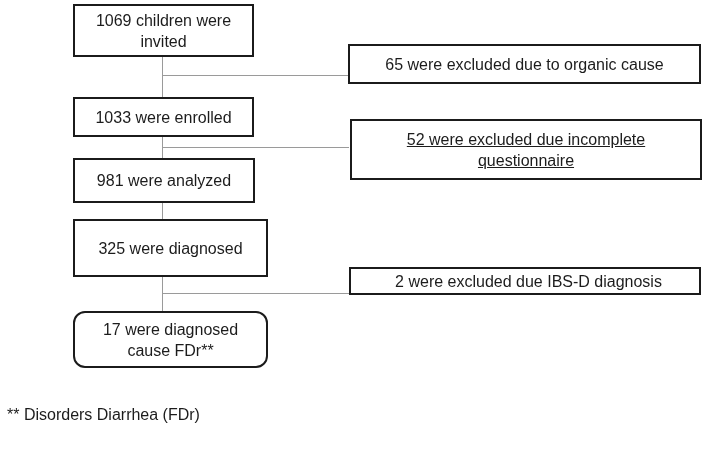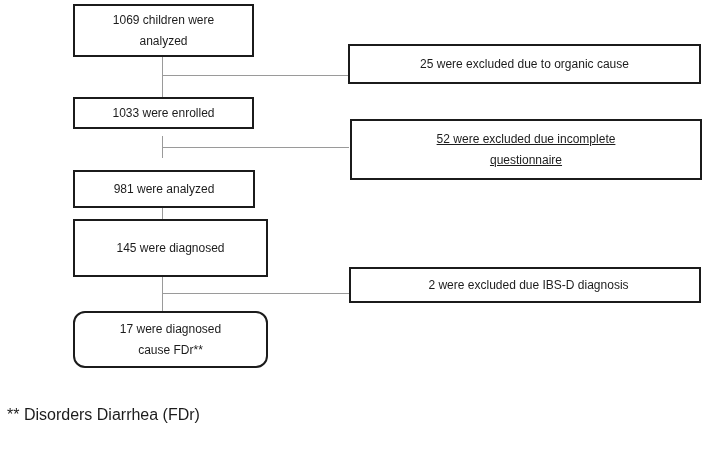--- a/index.html
+++ b/index.html
@@ -19,43 +19,43 @@
   .box {
     position: absolute;
     box-sizing: border-box;
     border: 2px solid #1b1b1b;
     background: #ffffff;
     display: flex;
     flex-direction: column;
     align-items: center;
     justify-content: center;
     text-align: center;
-    font-size: 12px;
+    font-size: 16px;
     line-height: 21px;
     z-index: 2;
   }
   .connector {
     position: absolute;
     background: #9a9a9a;
     z-index: 1;
   }
   .connector.v { width: 1px; }
   .connector.h { height: 1px; }
 
   
   .box-invited   { left: 73px;  top: 4px;   width: 181px; height: 53px; }
-  .box-enrolled  { left: 73px;  top: 97px;  width: 181px; height: 32px; text-align: center; }
-  .box-analyzed  { left: 73px;  top: 158px; width: 182px; height: 38px; margin-top: 12px; }
+  .box-enrolled  { left: 73px;  top: 97px;  width: 181px; height: 40px; text-align: center; }
+  .box-analyzed  { left: 73px;  top: 158px; width: 182px; height: 45px; }
   .box-dgbi      { left: 73px;  top: 219px; width: 195px; height: 58px; }
   .box-fdr       { left: 73px;  top: 311px; width: 195px; height: 57px; border-radius: 12px; }
 
   
   .box-excl-organic       { left: 348px; top: 44px;  width: 353px; height: 40px; }
   .box-excl-questionnaire { left: 350px; top: 119px; width: 352px; height: 61px; text-decoration: underline; }
-  .box-excl-ibsd          { left: 349px; top: 267px; width: 352px; height: 36px; padding-left: 7px; }
+  .box-excl-ibsd          { left: 349px; top: 267px; width: 352px; height: 28px; padding-left: 7px; }
 
   
   .conn-v1 { left: 162px; top: 56px;  height: 41px; }
   .conn-h1 { left: 163px; top: 75px;  width: 185px; }
   .conn-v2 { left: 162px; top: 136px; height: 22px; }
   .conn-h2 { left: 163px; top: 147px; width: 186px; }
   .conn-v3 { left: 162px; top: 191px; height: 28px; }
   .conn-v4 { left: 162px; top: 277px; height: 34px; }
   .conn-h3 { left: 163px; top: 293px; width: 186px; }
 
@@ -69,42 +69,42 @@
     color: #1c1c1c;
   }
 </style>
 </head>
 <body>
 
 <div class="canvas">
 
   <div class="box box-invited">
     <div>1069 children were</div>
-    <div>analyzed</div>
+    <div>invited</div>
   </div>
 
   <div class="box box-enrolled">
     <div>1033 were enrolled</div>
   </div>
 
   <div class="box box-analyzed">
     <div>981 were analyzed</div>
   </div>
 
   <div class="box box-dgbi">
-    <div>145 were diagnosed</div>
+    <div>325 were diagnosed</div>
   </div>
 
   <div class="box box-fdr">
     <div>17 were diagnosed</div>
     <div>cause FDr**</div>
   </div>
 
   <div class="box box-excl-organic">
-    <div>25 were excluded due to organic cause</div>
+    <div>65 were excluded due to organic cause</div>
   </div>
 
   <div class="box box-excl-questionnaire">
     <div>52 were excluded due incomplete</div>
     <div>questionnaire</div>
   </div>
 
   <div class="box box-excl-ibsd">
     <div>2 were excluded due IBS-D diagnosis</div>
   </div>

